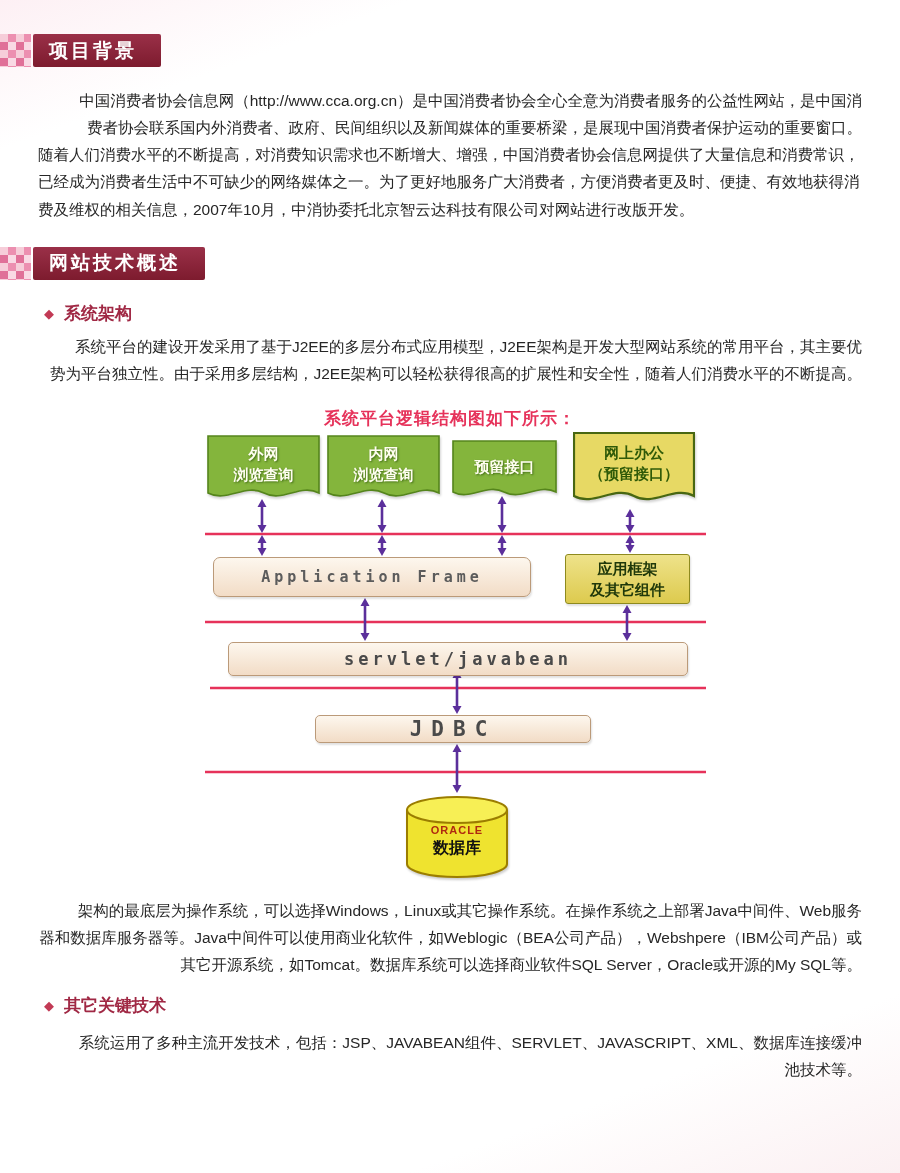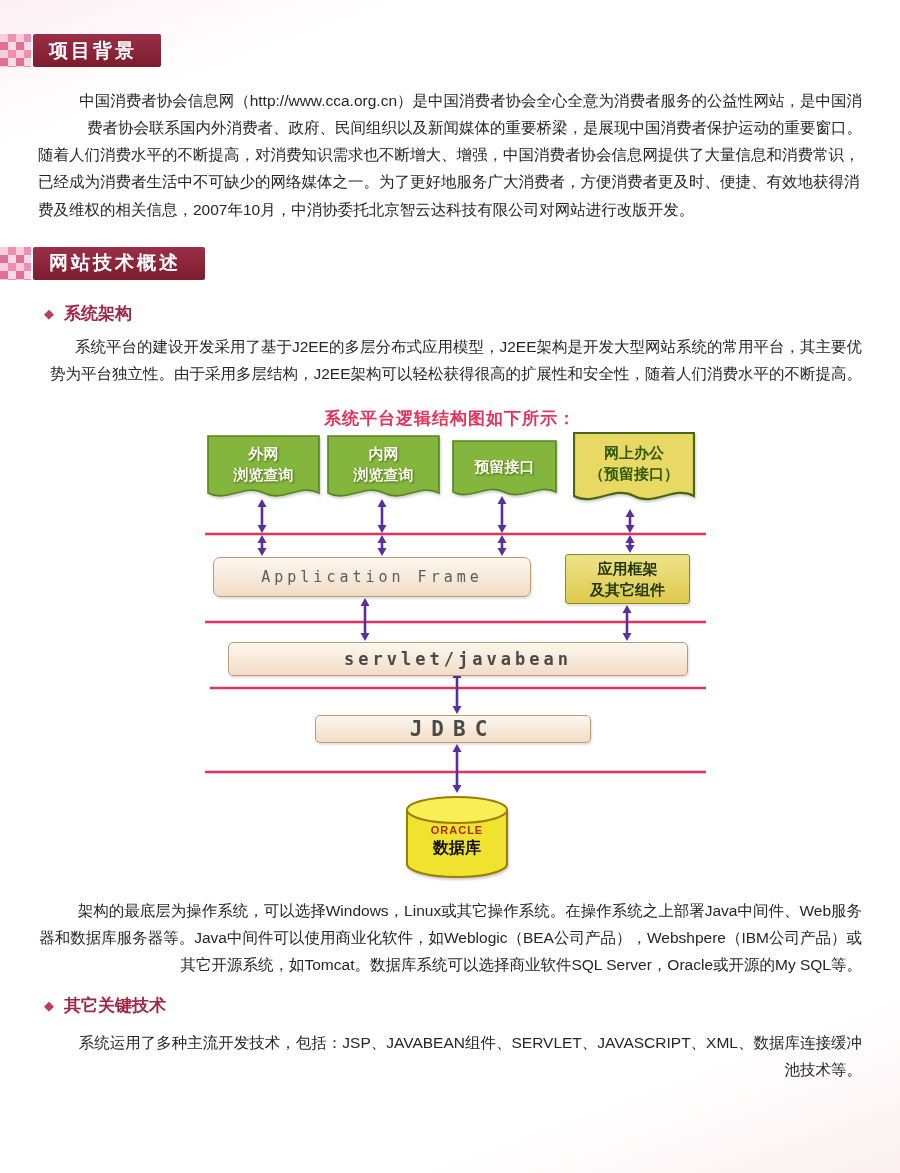--- a/index.html
+++ b/index.html
@@ -51,21 +51,21 @@
     white-space: pre-line; line-height: 1.4;
   }
   .topbox.yellow .lbl { color: #2f5a08; text-shadow: none; }
   .dbox {
     position: absolute; display: flex; align-items: center; justify-content: center;
     background: linear-gradient(#fdf7ee, #f2dcc6);
     border: 1px solid #bb9a79; border-radius: 7px;
     box-shadow: 1px 2px 2px rgba(0,0,0,.12);
     color: #5c5c5c; font-family: "DejaVu Sans Mono", "Liberation Mono", monospace;
   }
-  .dbox.appframe { font-size: 15px; letter-spacing: 4px; font-weight: 400; }
+  .dbox.appframe { font-size: 15px; letter-spacing: 4px; font-weight: 700; }
   .dbox.servlet  { font-size: 17px; letter-spacing: 4px; font-weight: bold; color: #4a4a4a; }
   .dbox.jdbc     { font-size: 21px; letter-spacing: 9px; font-weight: bold; color: #4a4a4a; }
   .ybox {
     position: absolute; display: flex; align-items: center; justify-content: center; text-align: center;
     background: linear-gradient(#eee28a, #ddca4e);
     border: 1px solid #8e8a1e; border-radius: 3px;
     font-size: 15px; font-weight: bold; color: #20390a;
     white-space: pre-line; line-height: 1.4;
     box-shadow: 1px 2px 2px rgba(0,0,0,.12);
   }

